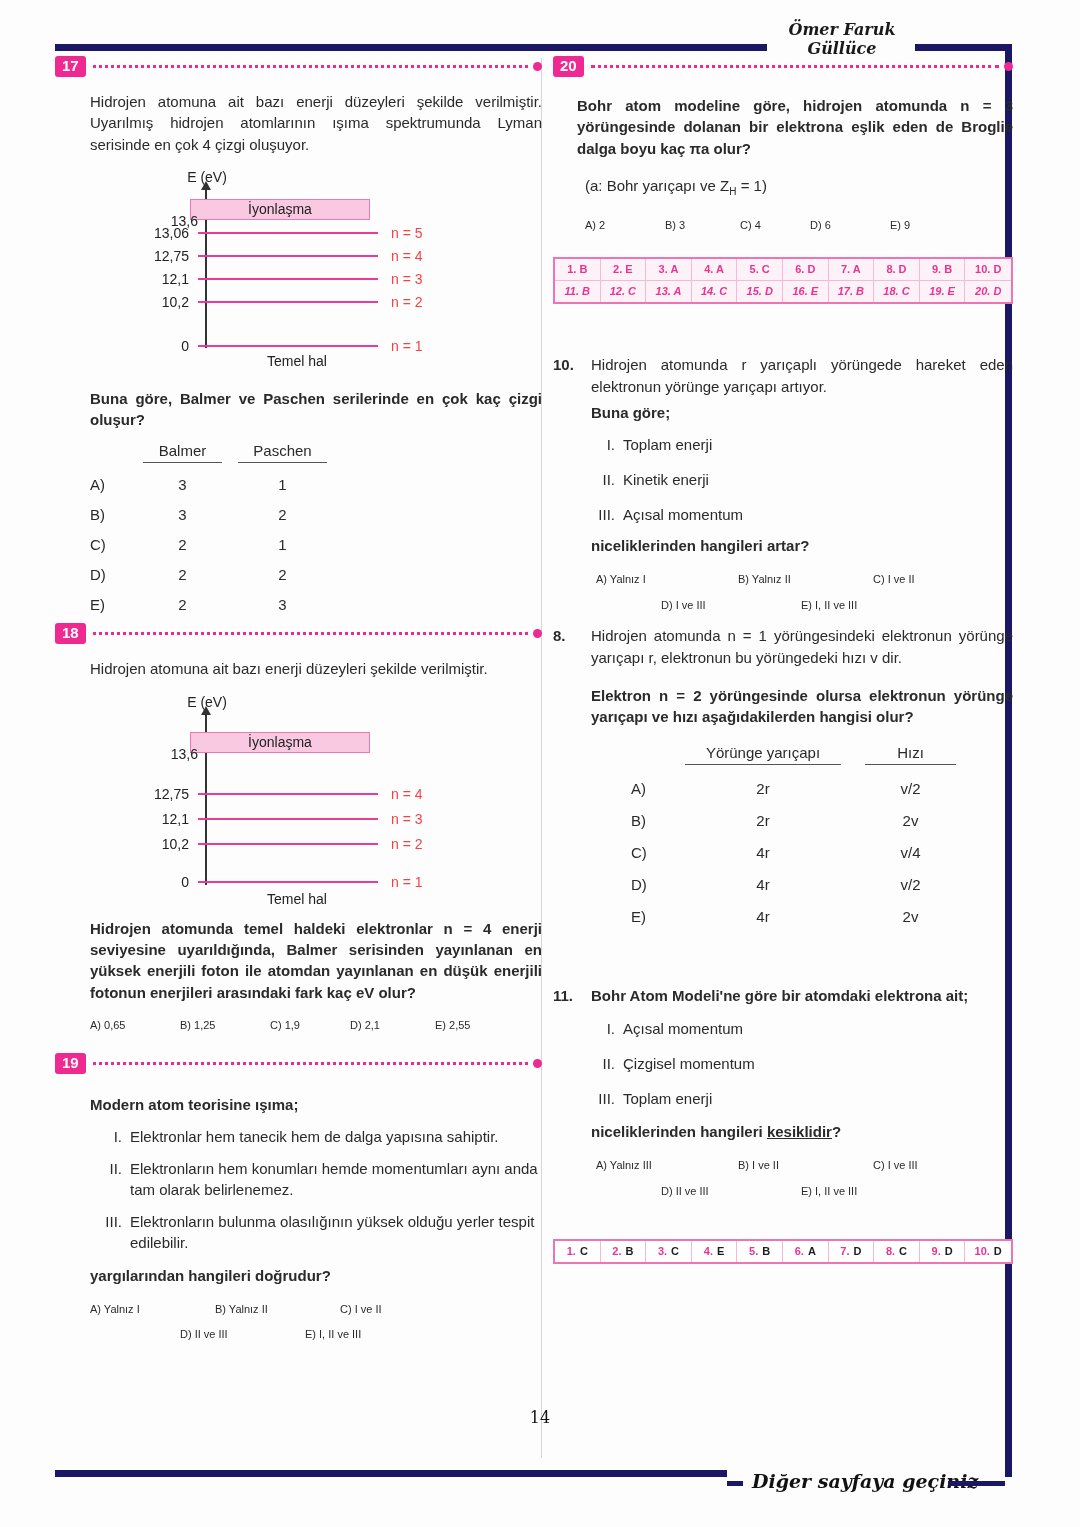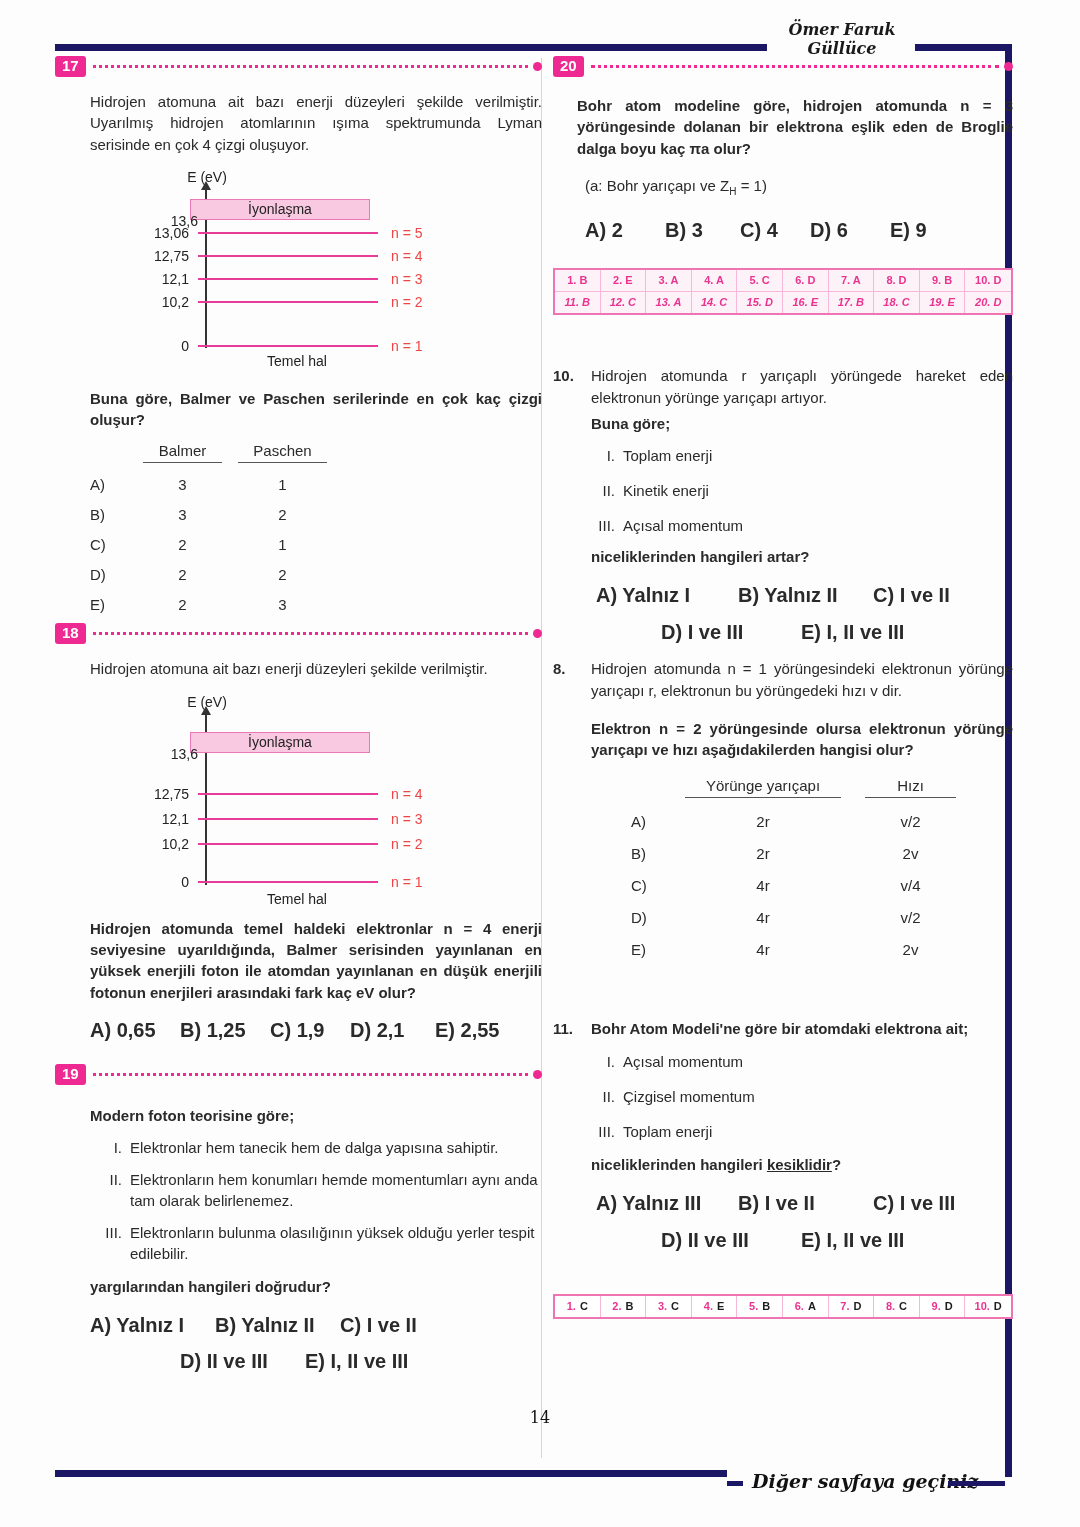--- a/index.html
+++ b/index.html
@@ -63,21 +63,21 @@
   .bp-row { margin-top:13px; }
   .bp-v { text-align:center; }
 
   .rh-table { margin:16px 0 0 40px; font-size:15px; }
   .rh-head, .rh-row { display:grid; grid-template-columns:42px 180px 115px; align-items:end; }
   .rh-h { text-align:center; border-bottom:1.5px solid #555; padding-bottom:3px; margin:0 12px; }
   .rh-row { margin-top:15px; }
   .rh-v { text-align:center; }
 
   
-  .optrow { font-size:20px; margin-top:16px; display:grid;font-weight:bold; }
+  .optrow { font-size:11px; margin-top:16px; display:grid; }
   .optrow-q18 { margin-left:35px; grid-template-columns:90px 90px 80px 85px auto; }
   .optrow-q19a { margin-left:35px; grid-template-columns:125px 125px auto; }
   .optrow-q19b { margin-left:125px; grid-template-columns:125px auto; margin-top:13px; }
   .optrow-q20 { margin-left:32px; grid-template-columns:80px 75px 70px 80px auto; margin-top:20px; }
   .optrow-ra { margin-left:5px;  grid-template-columns:142px 135px auto; }
   .optrow-rb { margin-left:70px; grid-template-columns:140px auto; margin-top:14px; }
 
   
   .item { display:flex; font-size:15px; line-height:1.4; margin-top:11px; }
   .item .roman { width:32px; text-align:right; flex:none; }
@@ -250,21 +250,21 @@
       <span>D) 2,1</span>
       <span>E) 2,55</span>
     </div>
 
     <div class="q-head mt22">
       <span class="q-badge">19</span>
       <span class="q-dots"></span>
       <span class="q-enddot"></span>
     </div>
 
-    <p class="q-text bold mt20">Modern foton teorisine göre;</p>
+    <p class="q-text bold mt20">Modern atom teorisine ışıma;</p>
 
     <div style="margin-left:35px">
       <div class="item">
         <span class="roman">I.</span>
         <span class="itxt">Elektronlar hem tanecik hem de dalga yapısına sahiptir.</span>
       </div>
       <div class="item">
         <span class="roman">II.</span>
         <span class="itxt">Elektronların hem konumları hemde momentumları aynı anda tam olarak belirlenemez.</span>
       </div>

